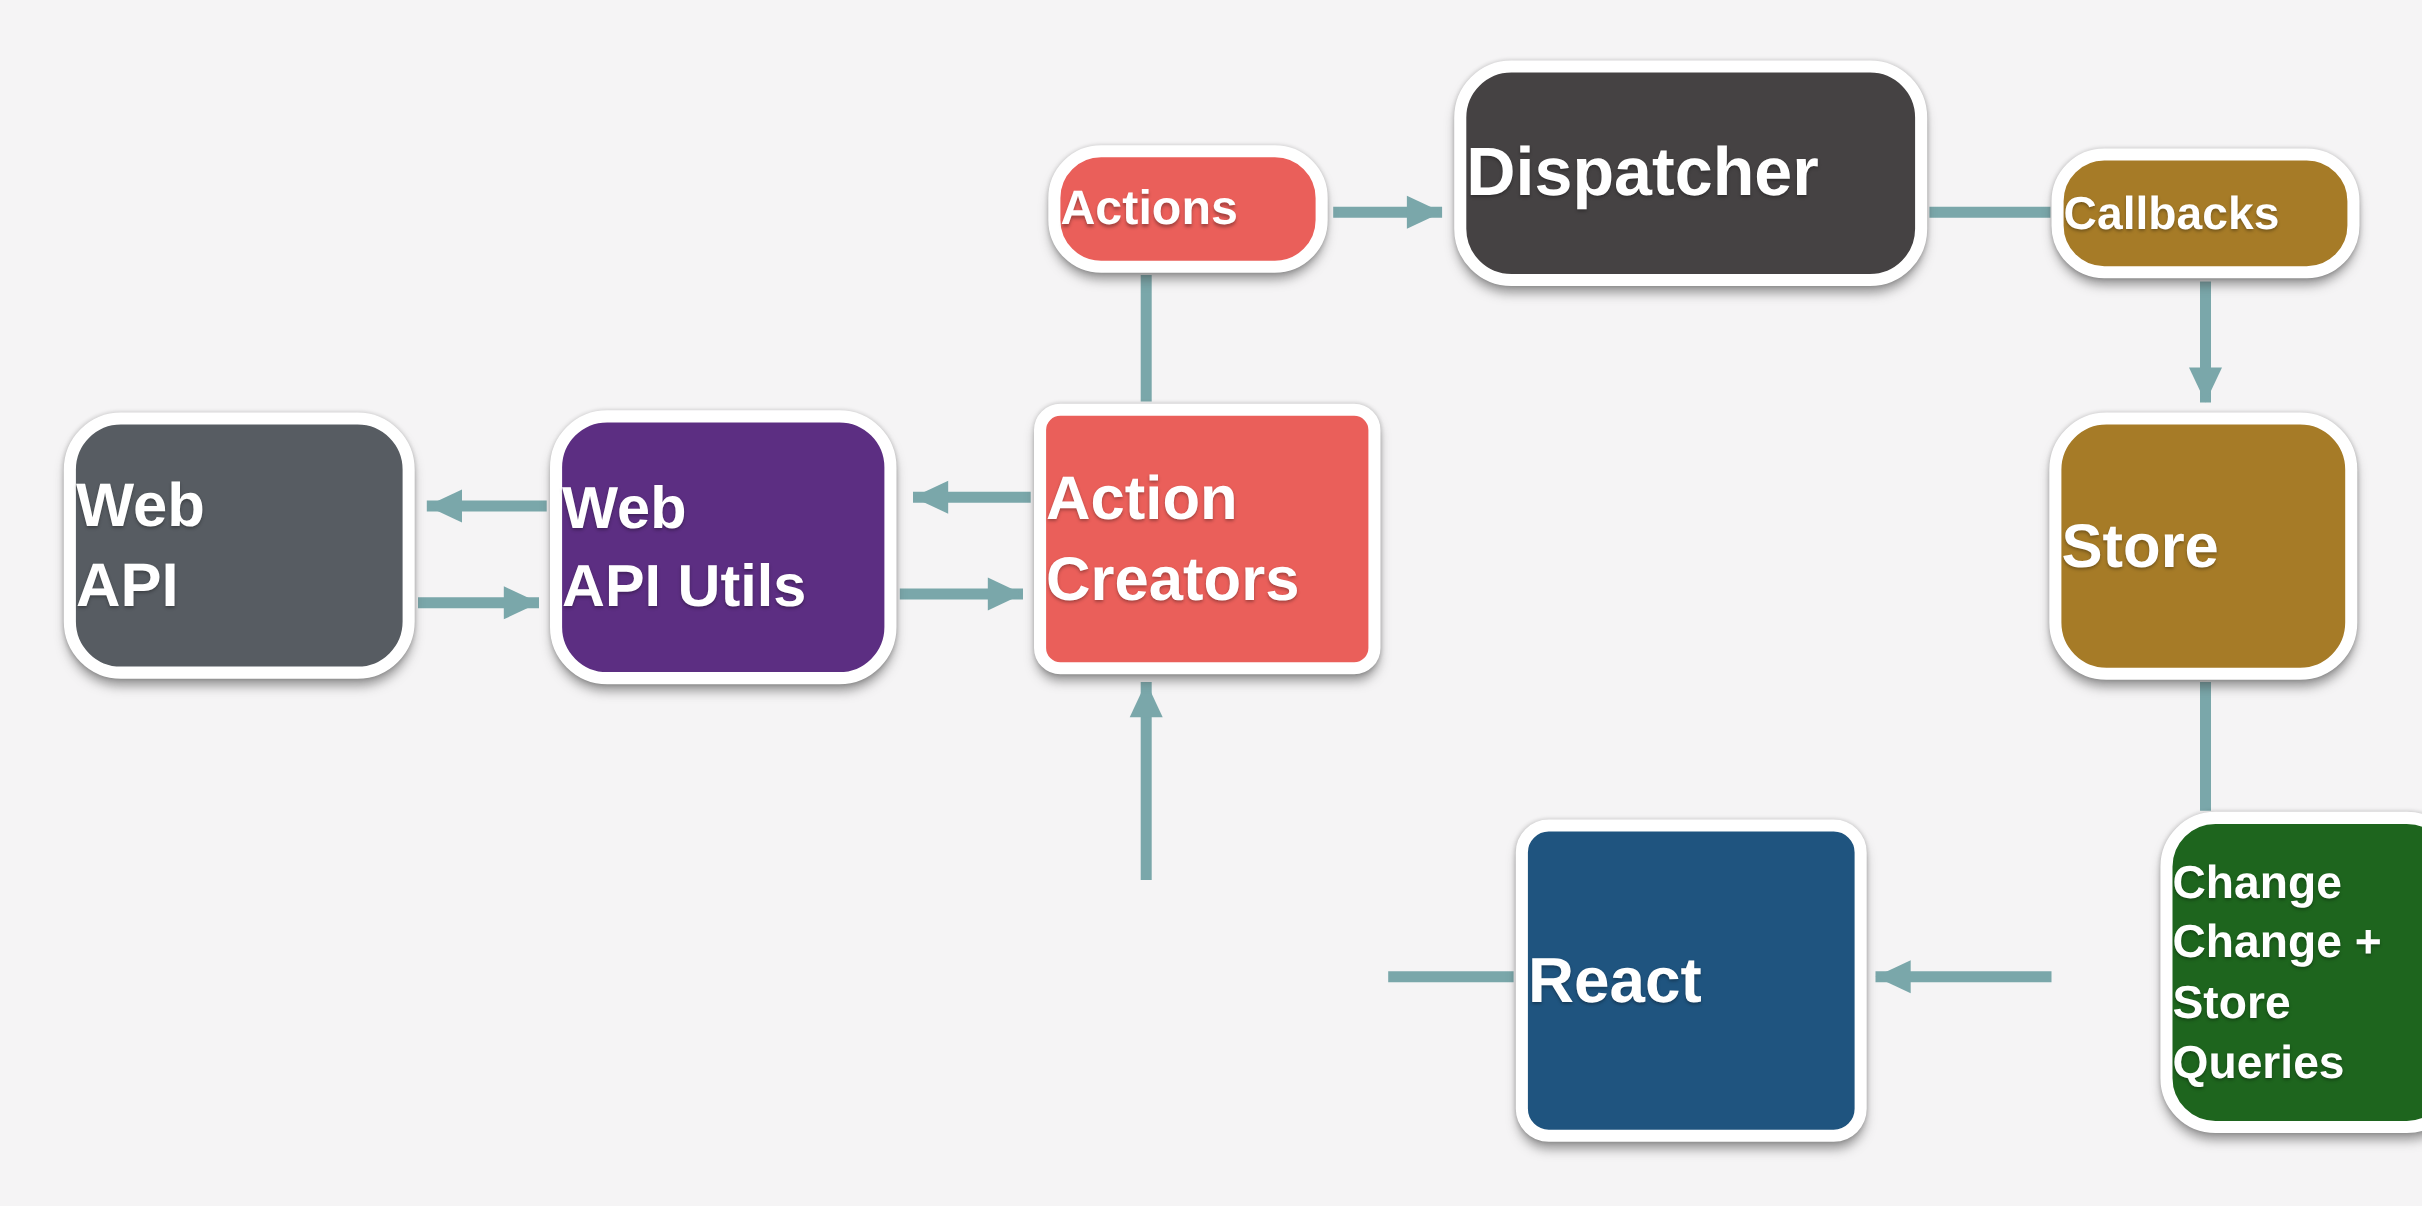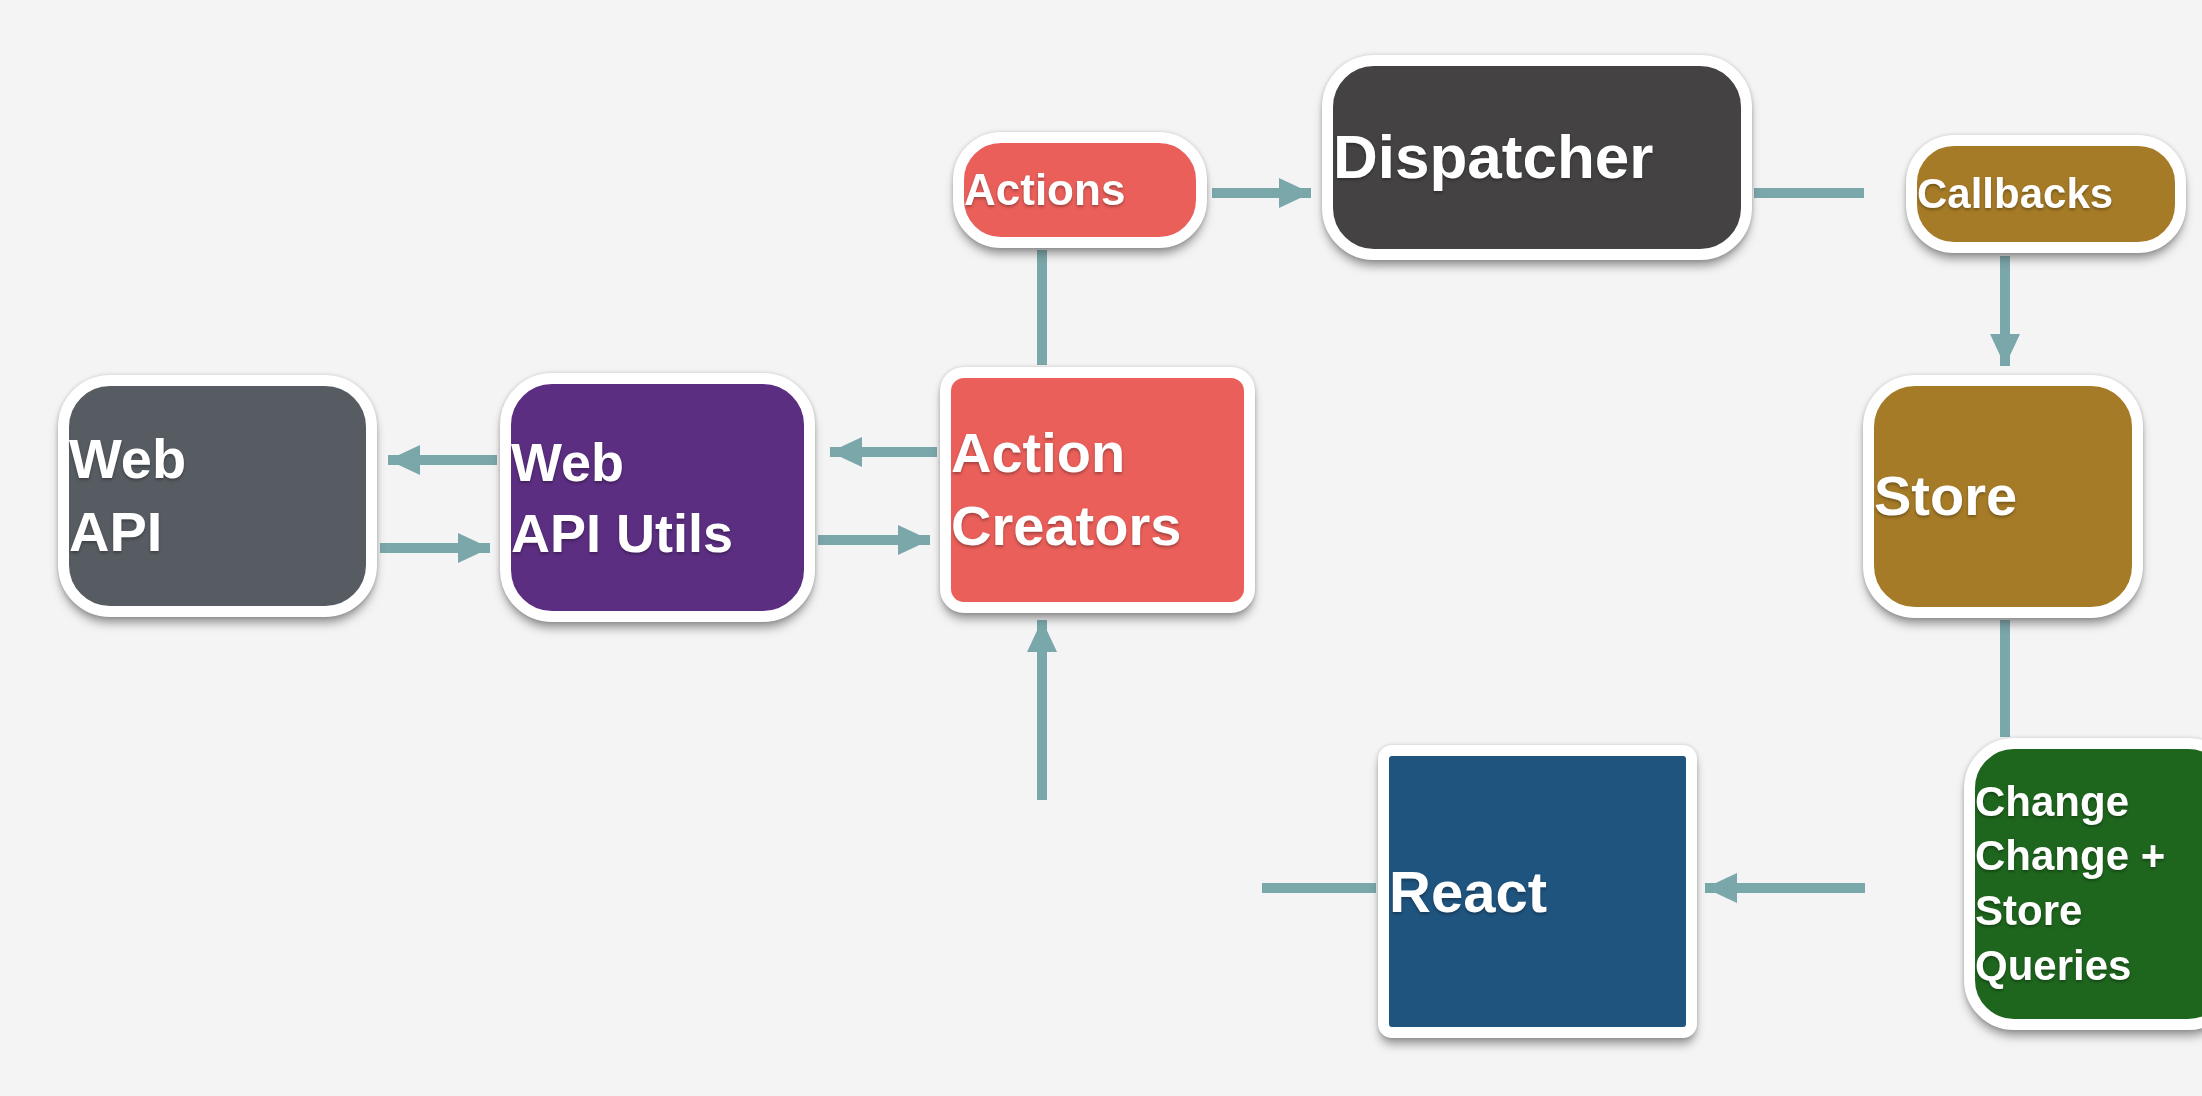--- a/index.html
+++ b/index.html
@@ -35,24 +35,24 @@
     font-weight: bold;
     line-height: 1.3;
     text-shadow: 0 2px 3px rgba(0,0,0,0.3);
     box-shadow: 0 0 4px rgba(0,0,0,0.18), 0 8px 10px -2px rgba(60,60,60,0.5);
   }
   .n-web-api           {left:58px;   top:375px; width:319px; height:242px; background:#575c62; font-size:56px; border-radius:52px;}
   .n-web-api-utils     {left:500px;  top:373px; width:315px; height:249px; background:#5c2e82; font-size:54px; border-radius:52px;}
   .n-action-creators   {left:940px;  top:367px; width:315px; height:246px; background:#ea5f5a; font-size:56px; border-radius:24px;}
   .n-actions           {left:953px;  top:132px; width:254px; height:116px; background:#ea5f5a; font-size:44px; border-radius:48px;}
   .n-dispatcher        {left:1322px; top:55px;  width:430px; height:205px; background:#454243; font-size:62px; border-radius:52px;}
-  .n-callbacks         {left:1865px; top:135px; width:280px; height:118px; background:#a67b27; font-size:42px; border-radius:48px;margin-left:41px;}
+  .n-callbacks         {left:1865px; top:135px; width:280px; height:118px; background:#a67b27; font-size:42px; border-radius:48px;}
   .n-store             {left:1863px; top:375px; width:280px; height:243px; background:#a67b27; font-size:56px; border-radius:52px;}
   .n-change-events     {left:1964px; top:738px; width:274px; height:292px; background:#1e651e; font-size:42px; border-radius:50px;}
-  .n-react-views       {left:1378px; top:745px; width:319px; height:293px; background:#1f547f; font-size:58px; border-radius:14px;}
+  .n-react-views       {left:1378px; top:745px; width:319px; height:293px; background:#1f547f; font-size:58px; border-radius:30px;}
   .n-user-interactions {left:938px;  top:803px; width:322px; height:159px; background:#1f547f; font-size:38px; border-radius:46px;}
 </style>
 </head>
 <body>
 
 <div id="canvas">
 
   <svg id="edges" width="2202" height="1096" viewBox="0 0 2202 1096">
     <defs>
       <marker id="ah" markerUnits="userSpaceOnUse" markerWidth="40" markerHeight="40" refX="33" refY="18" orient="auto">

